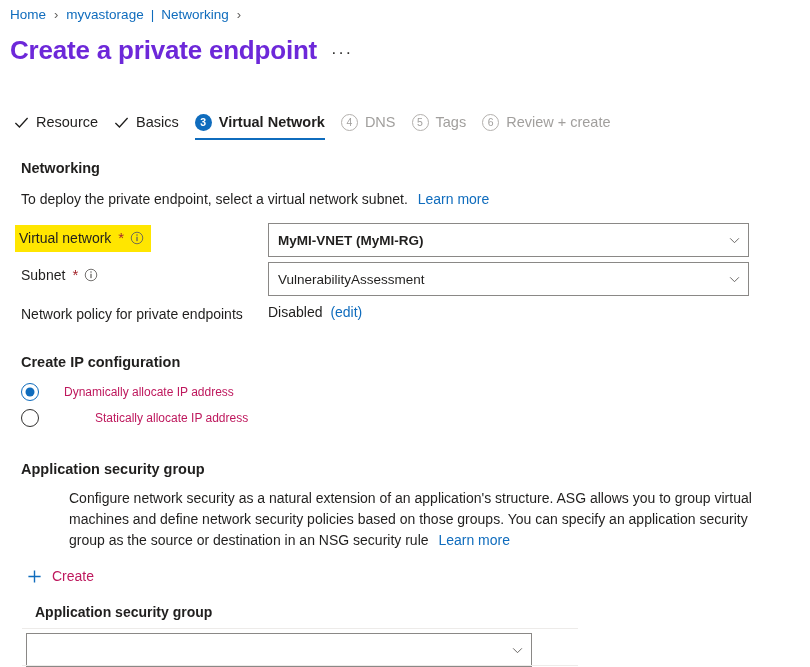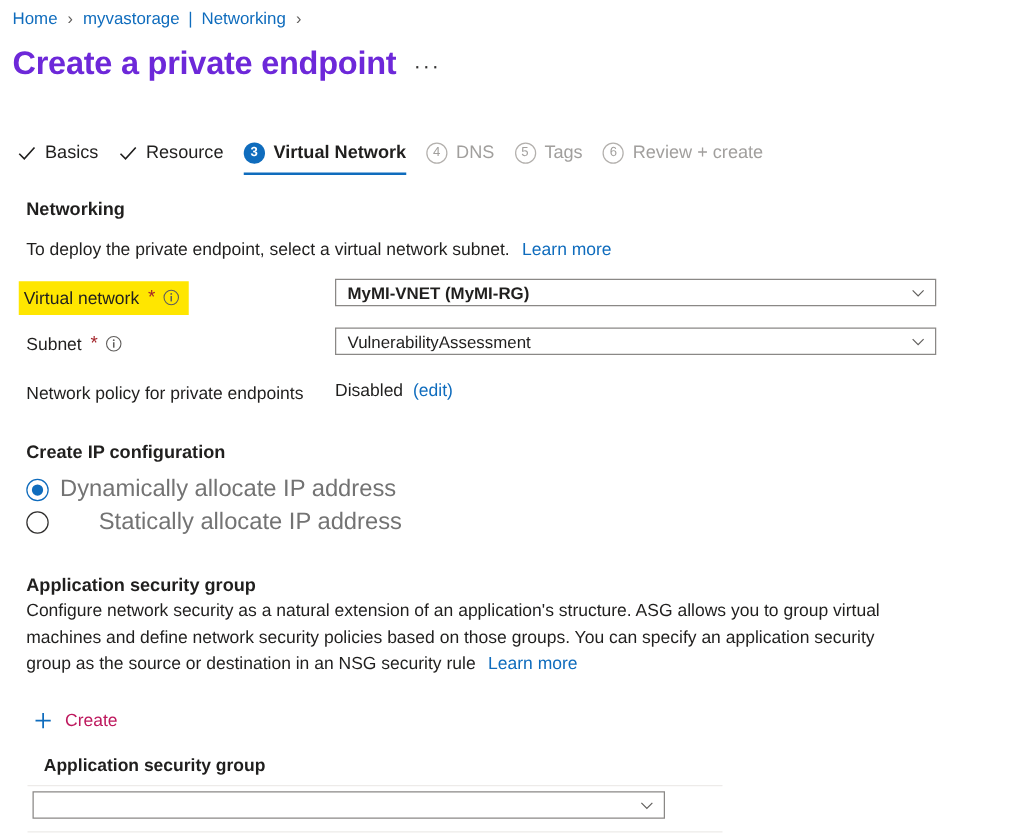--- a/index.html
+++ b/index.html
@@ -168,21 +168,21 @@
     width: 14px;
     height: 14px;
     display: inline-block;
     flex: none;
   }
 
   
   .dropdown {
     position: absolute;
     box-sizing: border-box;
-    height: 22px;
+    height: 34px;
     border: 1px solid #8a8886;
     background: #ffffff;
     display: flex;
     align-items: center;
     padding: 0 7px 0 9px;
     cursor: pointer;
   }
   .dropdown .dd-value {
     font-size: 13.5px;
     color: #201f1e;
@@ -232,23 +232,24 @@
     position: absolute;
     left: 50%;
     top: 50%;
     transform: translate(-50%, -50%);
     width: 9px;
     height: 9px;
     border-radius: 50%;
     background: #0f6cbd;
   }
   .radio-label {
-    font-size: 19px;
-    color: #737373;
+    font-size: 12px;
+    color: #be185d;
     line-height: 20px;
+    margin-left: 16px;
   }
 
   
   .create-link {
     position: absolute;
     left: 27px;
     display: flex;
     align-items: center;
     gap: 10px;
     cursor: pointer;
@@ -294,28 +295,28 @@
   <div class="page-title">Create a private endpoint</div>
   <div class="title-ellipsis">···</div>
 </div>
 
 <div class="tabs">
 
   <div class="tab done">
     <svg class="tab-check" viewBox="0 0 16 16">
       <path d="M1.5 8.5 L5.8 12.8 L14.5 3.2" fill="none" stroke="#201f1e" stroke-width="1.4"></path>
     </svg>
-    <span class="tab-label">Basics</span>
+    <span class="tab-label">Resource</span>
   </div>
 
   <div class="tab done">
     <svg class="tab-check" viewBox="0 0 16 16">
       <path d="M1.5 8.5 L5.8 12.8 L14.5 3.2" fill="none" stroke="#201f1e" stroke-width="1.4"></path>
     </svg>
-    <span class="tab-label">Resource</span>
+    <span class="tab-label">Basics</span>
   </div>
 
   <div class="tab active">
     <span class="tab-badge filled">3</span>
     <span class="tab-label">Virtual Network</span>
     <span class="tab-underline"></span>
   </div>
 
   <div class="tab disabled">
     <span class="tab-badge outline">4</span>
@@ -391,21 +392,21 @@
   <span class="radio-label">Dynamically allocate IP address</span>
 </div>
 
 <div class="radio-row" style="top:408px;gap:40px;">
   <span class="radio"></span>
   <span class="radio-label">Statically allocate IP address</span>
 </div>
 
 <div class="section-heading" style="top:461px;">Application security group</div>
 
-<div class="body-text" style="top:478px; width:716px;">
+<div class="body-text" style="top:488px; width:716px;margin-left:48px;">
   <span>Configure network security as a natural extension of an application's structure. ASG allows you to group virtual machines and define network security policies based on those groups. You can specify an application security group as the source or destination in an NSG security rule</span>
   <span class="link" style="padding-left:6px;">Learn more</span>
 </div>
 
 <div class="create-link" style="top:568px;">
   <svg class="plus-icon" viewBox="0 0 16 16">
     <path d="M8 1.5 L8 14.5 M1.5 8 L14.5 8" fill="none" stroke="#0f6cbd" stroke-width="1.5"></path>
   </svg>
   <span class="create-text">Create</span>
 </div>

